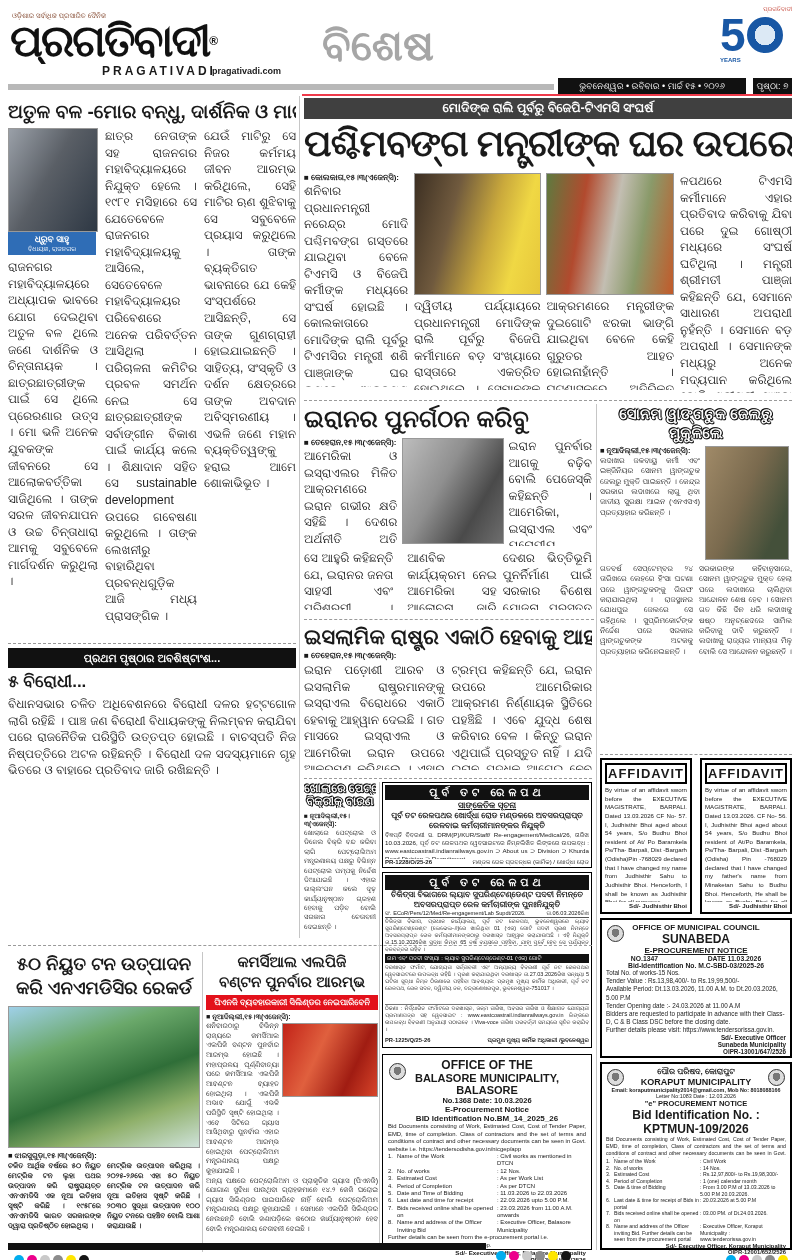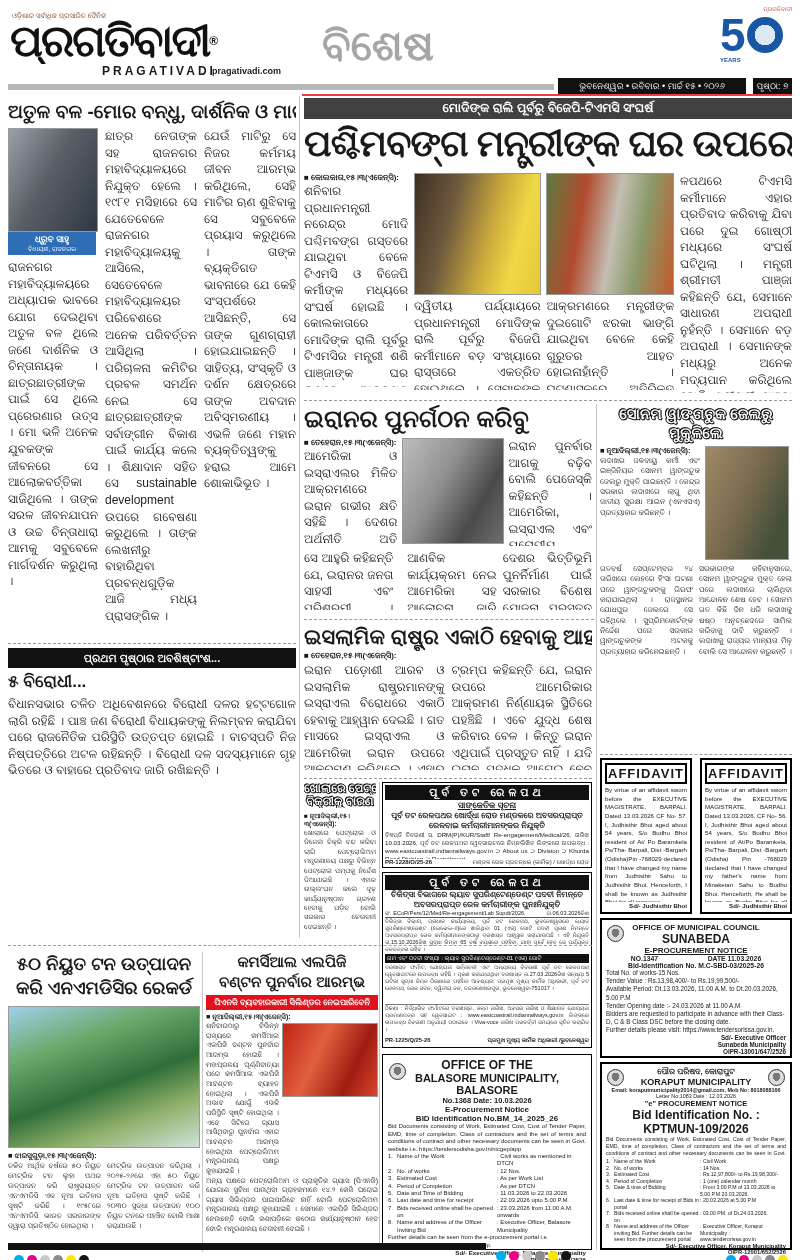--- a/index.html
+++ b/index.html
@@ -325,21 +325,21 @@
     <div class="rt b" style="font-size:6.2px;">Sd/- Executive Officer, Balasore Municipality</div>
     <div class="rt b" style="font-size:6.2px;">OIPR-13001/656/2526</div>
   </div>
 
   <div class="abs dash" style="left:8px;top:945px;width:584px;"></div>
   <div class="abs" style="left:8px;top:952px;width:192px;height:304px;">
     <div class="b ctr nowrap" style="font-size:18px;line-height:24px;">୫୦ ନିୟୁତ ଟନ ଉତ୍ପାଦନ</div>
     <div class="b ctr nowrap" style="font-size:18px;line-height:24px;">କରି ଏନଏମଡିସିର ରେକର୍ଡ</div>
     <div class="photo ph-mine" style="width:190px;height:140px;border:1px solid #999;margin-top:6px;"></div>
     <div class="dateline" style="font-size:7.5px;margin-top:3px;">■ ଝାରସୁଗୁଡ଼ା,୧୫।୩(ଏଜେନ୍ସି):</div>
-    <div class="cols" style="gap:6px;">
+    <div class="cols" style="gap:6px;font-weight:bold;">
       <div class="body-txt j" style="flex:1;font-size:7.2px;height:86px;">ଚଳିତ ଆର୍ଥିକ ବର୍ଷରେ ୫୦ ନିୟୁତ ମେଟ୍ରିକ ଟନ ଲୁହା ପଥର ଉତ୍ପାଦନ କରି ରାଷ୍ଟ୍ରାୟତ୍ତ ଏନଏମଡିସି ଏକ ନୂଆ ଇତିହାସ ସୃଷ୍ଟି କରିଛି । ୧୯୫୮ରେ ଏନଏମଡିସି ଭାରତ ସରକାରଙ୍କ ଦ୍ୱାରା ପ୍ରତିଷ୍ଠିତ ହୋଇଥିଲା ।</div>
       <div class="body-txt j" style="flex:1;font-size:7.2px;height:86px;">ମେଟ୍ରିକ ଉତ୍ପାଦନ କରିଥିଲା । ୨୦୨୫-୨୬ରେ ଏହା ୫୦ ନିୟୁତ ମେଟ୍ରିକ ଟନ ଉତ୍ପାଦନ କରି ନୂଆ ଇତିହାସ ସୃଷ୍ଟି କରିଛି । ୨୦୩୦ ସୁଦ୍ଧା ଉତ୍ପାଦନ ୧୦୦ ନିୟୁତ ଟନରେ ପହଞ୍ଚିବ ବୋଲି ଆଶା କରାଯାଉଛି ।</div>
     </div>
   </div>
 
   <div class="abs" style="left:206px;top:952px;width:172px;height:304px;">
     <div class="b ctr nowrap" style="font-size:15px;line-height:20px;">କମର୍ସିଆଲ ଏଲପିଜି</div>
     <div class="b ctr nowrap" style="font-size:15px;line-height:20px;">ବଣ୍ଟନ ପୁନର୍ବାର ଆରମ୍ଭ</div>
     <div class="ctr b nowrap" style="background:#e3111b;color:#fff;height:15px;line-height:15px;font-size:8.3px;margin-top:3px;">ପିଏନଜି ବ୍ୟବହାରକାରୀ ସିଲିଣ୍ଡର ନେଇପାରିବେନି</div>
     <div class="dateline" style="font-size:7px;margin-top:3px;">■ ନୂଆଦିଲ୍ଲୀ,୧୫।୩(ଏଜେନ୍ସି):</div>

